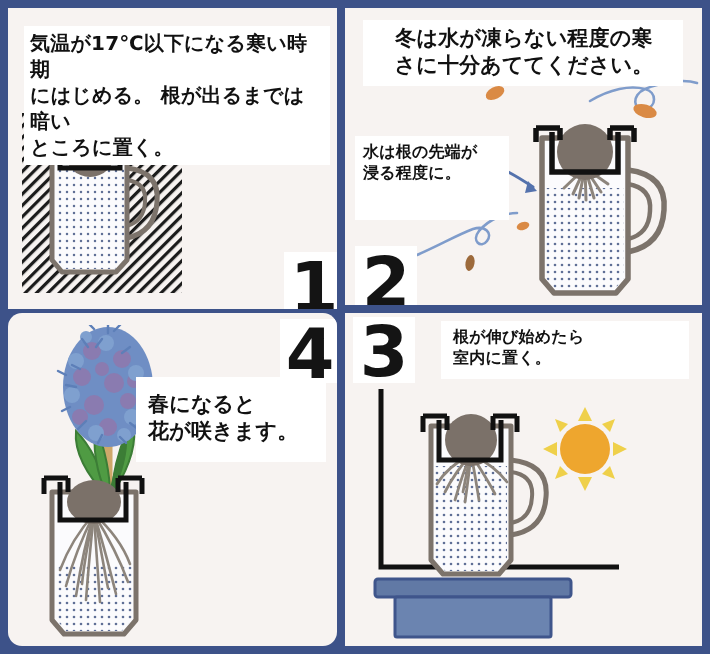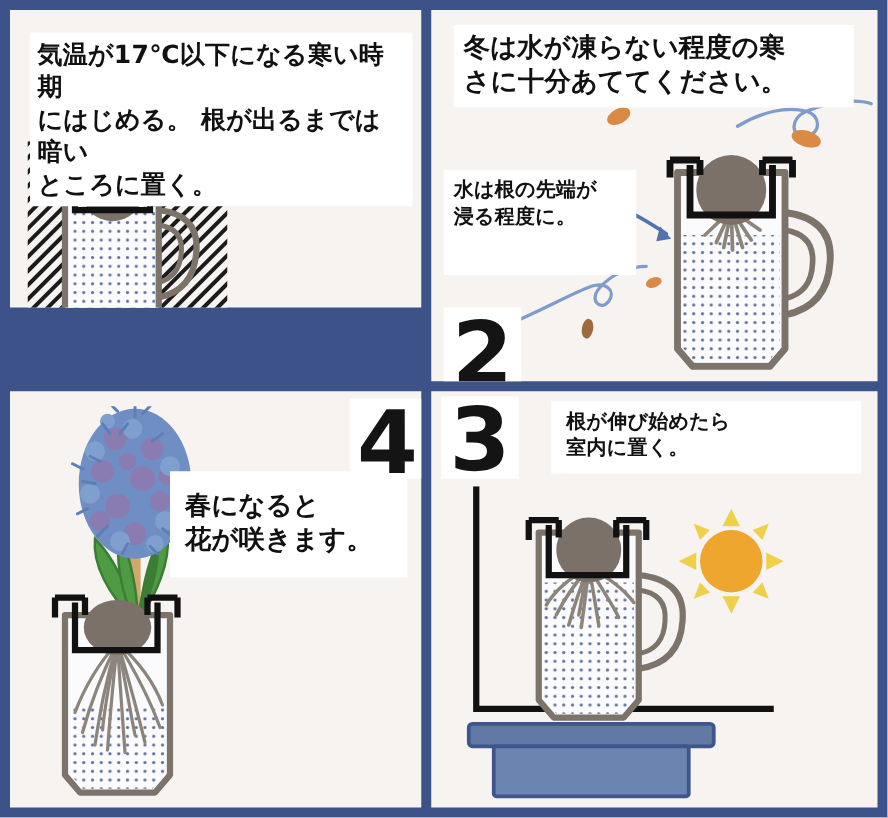--- a/index.html
+++ b/index.html
@@ -20,23 +20,23 @@
     overflow: hidden;
   }
 
   
   .panel {
     position: absolute;
     background: #f7f3f1;
     overflow: hidden;
     box-sizing: border-box;
   }
-  #panel-1 { left: 8px;   top: 8px;   width: 329px; height: 238px; }
+  #panel-1 { left: 8px;   top: 8px;   width: 329px; height: 301px; }
   #panel-2 { left: 345px; top: 8px;   width: 357px; height: 297px; }
-  #panel-4 { left: 8px;   top: 313px; width: 329px; height: 333px; }
+  #panel-4 { left: 8px;   top: 313px; width: 329px; height: 333px; border-radius: 14px; }
   #panel-3 { left: 345px; top: 313px; width: 357px; height: 333px; }
 
   
   .caption {
     position: absolute;
     background: #ffffff;
     color: #111111;
     font-weight: bold;
     line-height: 1.30;
     letter-spacing: 0.2px;
@@ -159,21 +159,21 @@
         </g>
 
         <circle cx="67" cy="36" r="28" fill="#7b7169"></circle>
 
         <path d="M18 12 L18 26 M18 12 L42 12 M42 12 L42 24" fill="none" stroke="#111111" stroke-width="5.5"></path>
         <path d="M116 12 L116 26 M116 12 L92 12 M92 12 L92 24" fill="none" stroke="#111111" stroke-width="5.5"></path>
         <path d="M34 16 L34 56 L100 56 L100 16" fill="none" stroke="#111111" stroke-width="5.5"></path>
       </svg>
     </div>
 
-    <div class="caption" style="left:18px; top:12px; width:320px; padding:5px 6px 6px 8px; font-size:21px; ">冬は水が凍らない程度の寒
+    <div class="caption" style="left:18px; top:12px; width:320px; padding:5px 6px 6px 8px; font-size:21px; text-align:center;">冬は水が凍らない程度の寒
 さに十分あててください。</div>
 
     <div class="caption" style="left:10px; top:128px; width:154px; padding:6px 6px 36px 8px; font-size:16px; z-index:30;">水は根の先端が
 浸る程度に。</div>
 
     <div class="num" style="left:10px; top:238px; width:62px; height:64px; padding-top:4px;">2</div>
   </div>
 
   <div class="panel" id="panel-4">
 

